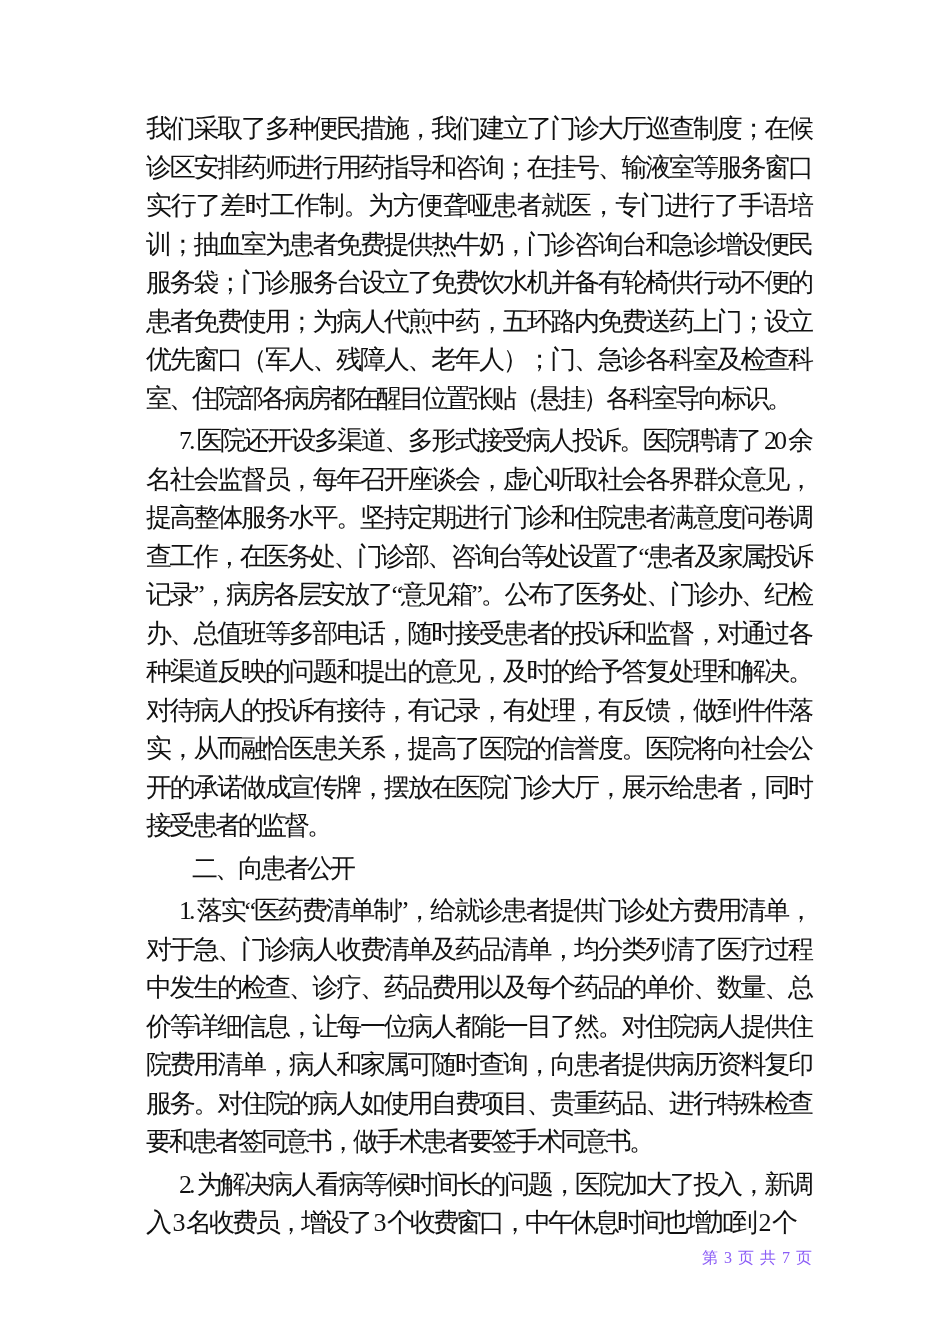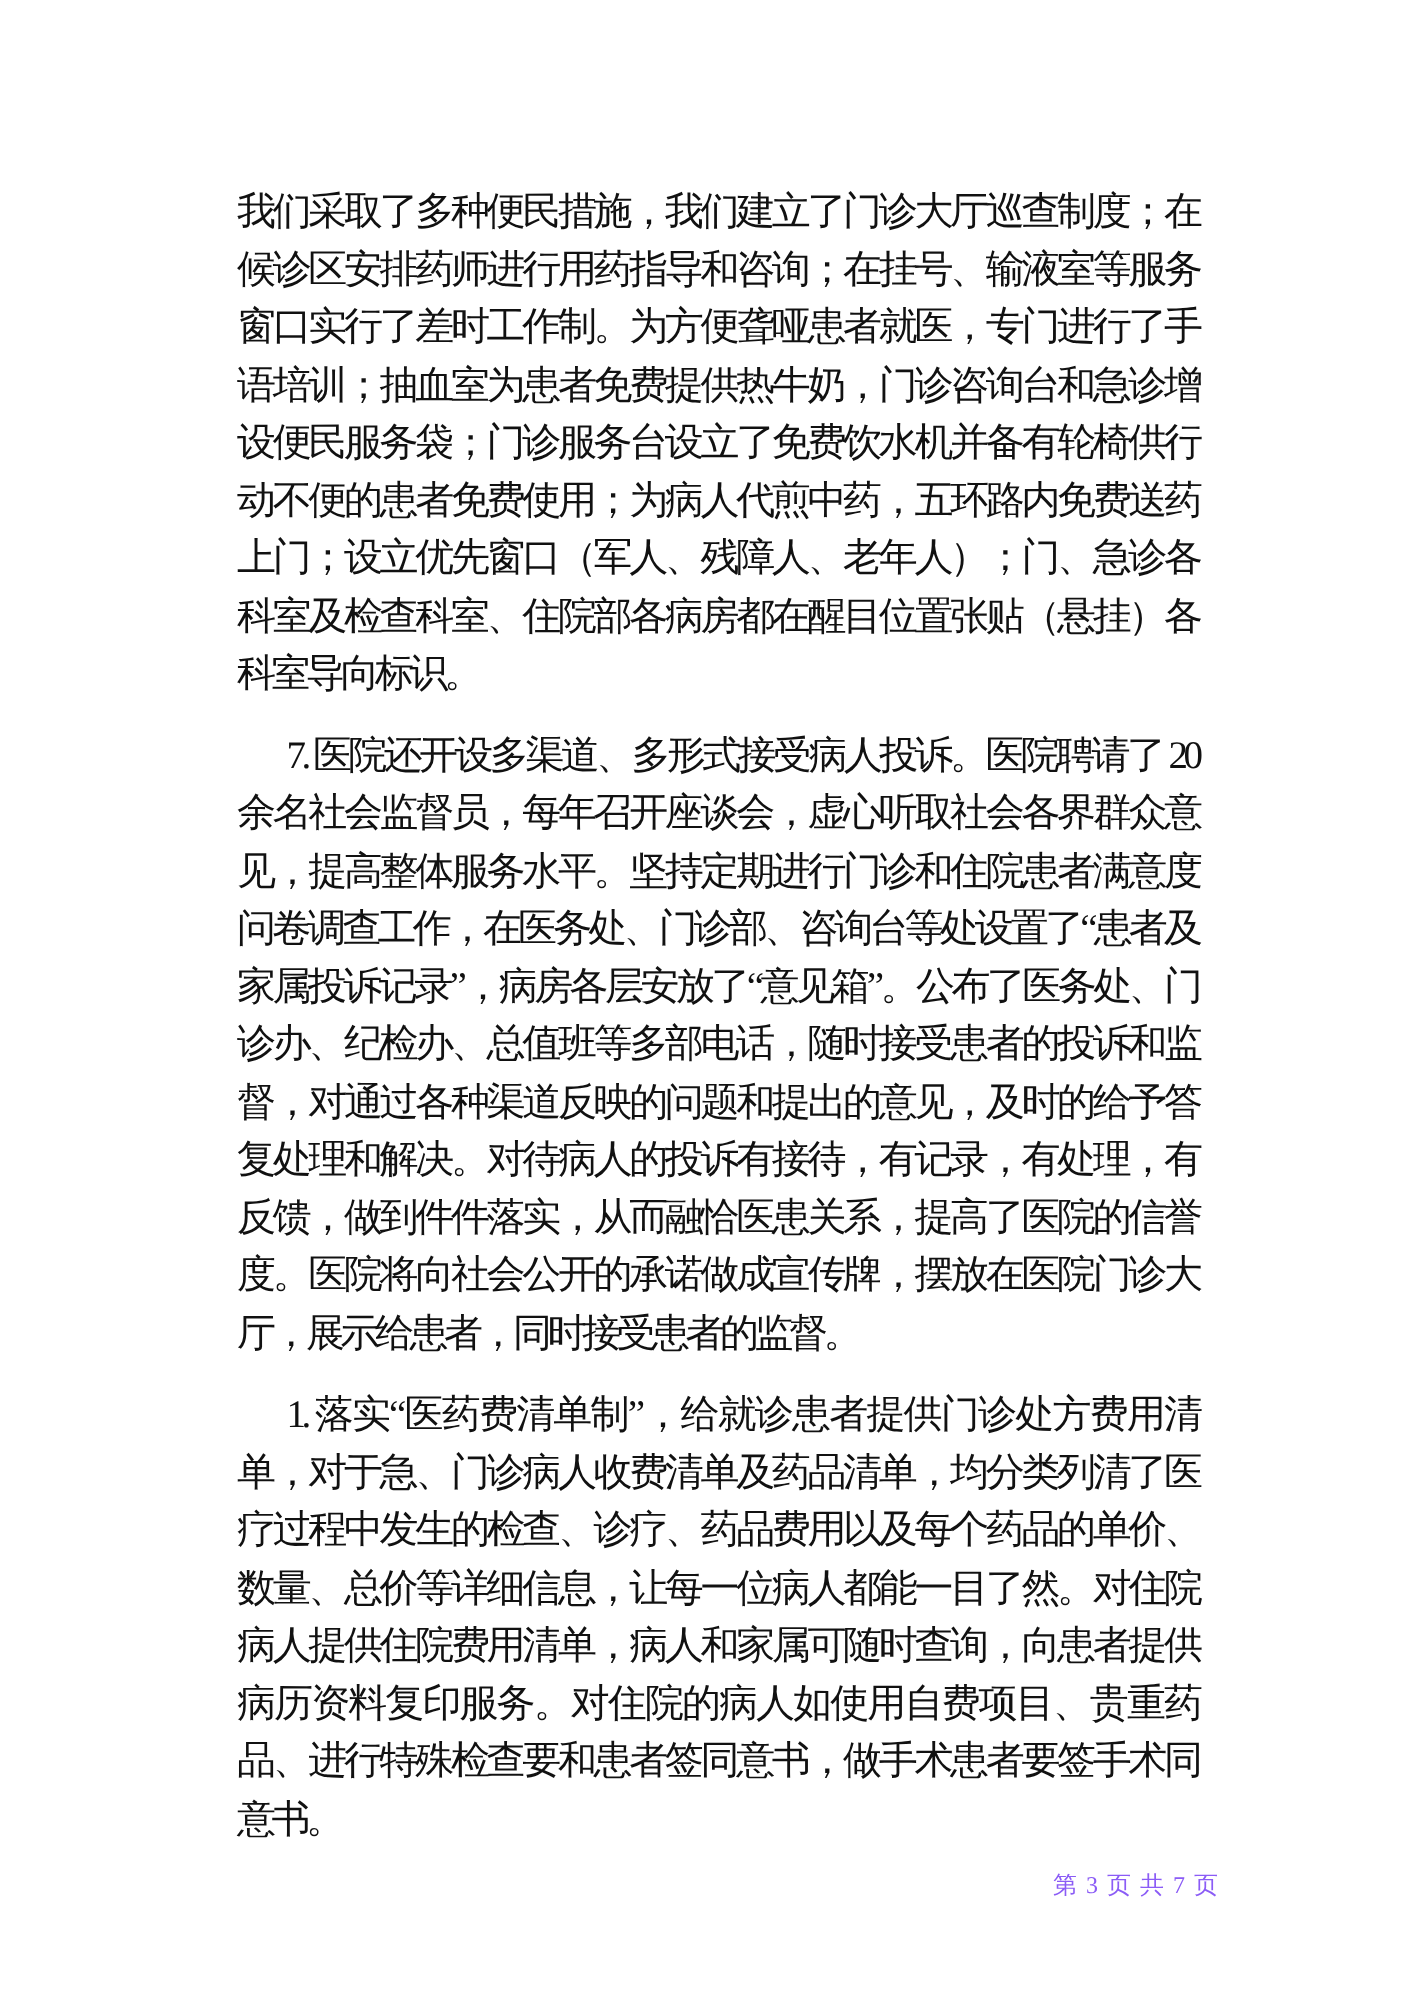--- a/index.html
+++ b/index.html
@@ -22,21 +22,21 @@
     top: 106px;
     color: #111111;
     font-size: 26px;
     line-height: 38.5px;
     letter-spacing: -3px;
     text-align: justify;
     text-justify: inter-character;
     word-break: break-all;
   }
   .doc-content p {
-    margin: 16px;
+    margin: 4px;
     padding: 0;
   }
   .indent-num {
     text-indent: 33px;
   }
   .indent-section {
     text-indent: 46px;
   }
   .page-footer {
     position: absolute;
@@ -50,20 +50,22 @@
   }
 </style>
 </head>
 <body>
 
 <div class="page">
 
   <div class="doc-content">
     <p>我们采取了多种便民措施，我们建立了门诊大厅巡查制度；在候诊区安排药师进行用药指导和咨询；在挂号、输液室等服务窗口实行了差时工作制。为方便聋哑患者就医，专门进行了手语培训；抽血室为患者免费提供热牛奶，门诊咨询台和急诊增设便民服务袋；门诊服务台设立了免费饮水机并备有轮椅供行动不便的患者免费使用；为病人代煎中药，五环路内免费送药上门；设立优先窗口（军人、残障人、老年人）；门、急诊各科室及检查科室、住院部各病房都在醒目位置张贴（悬挂）各科室导向标识。</p>
     <p class="indent-num">7. 医院还开设多渠道、多形式接受病人投诉。医院聘请了 20 余名社会监督员，每年召开座谈会，虚心听取社会各界群众意见，提高整体服务水平。坚持定期进行门诊和住院患者满意度问卷调查工作，在医务处、门诊部、咨询台等处设置了“患者及家属投诉记录”，病房各层安放了“意见箱”。公布了医务处、门诊办、纪检办、总值班等多部电话，随时接受患者的投诉和监督，对通过各种渠道反映的问题和提出的意见，及时的给予答复处理和解决。对待病人的投诉有接待，有记录，有处理，有反馈，做到件件落实，从而融恰医患关系，提高了医院的信誉度。医院将向社会公开的承诺做成宣传牌，摆放在医院门诊大厅，展示给患者，同时接受患者的监督。</p>
+    <p class="indent-section">二、向患者公开</p>
     <p class="indent-num">1. 落实“医药费清单制”，给就诊患者提供门诊处方费用清单，对于急、门诊病人收费清单及药品清单，均分类列清了医疗过程中发生的检查、诊疗、药品费用以及每个药品的单价、数量、总价等详细信息，让每一位病人都能一目了然。对住院病人提供住院费用清单，病人和家属可随时查询，向患者提供病历资料复印服务。对住院的病人如使用自费项目、贵重药品、进行特殊检查要和患者签同意书，做手术患者要签手术同意书。</p>
+    <p class="indent-num">2. 为解决病人看病等候时间长的问题，医院加大了投入，新调入 3 名收费员，增设了 3 个收费窗口，中午休息时间也增加到 2 个</p>
   </div>
 
   <div class="page-footer">
     <span>第 3 页 共 7 页</span>
   </div>
 
 </div>
 
 </body></html>

